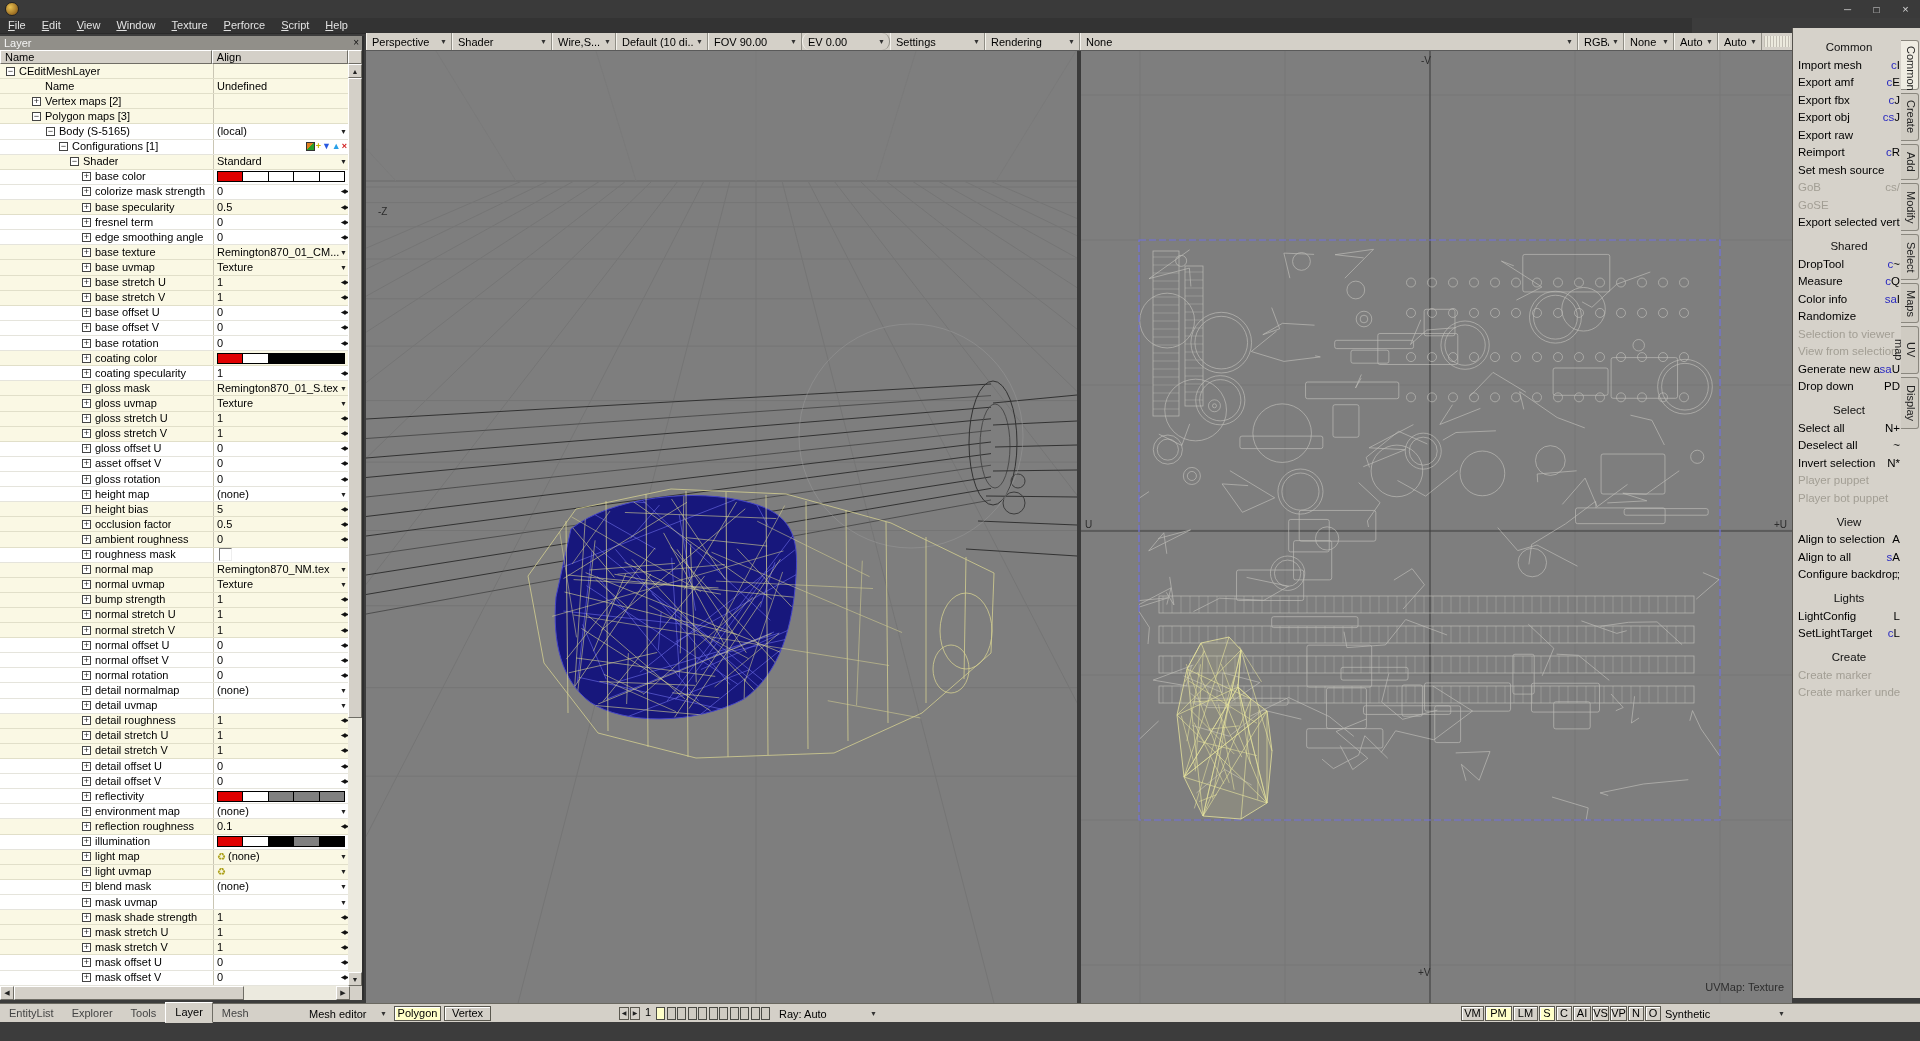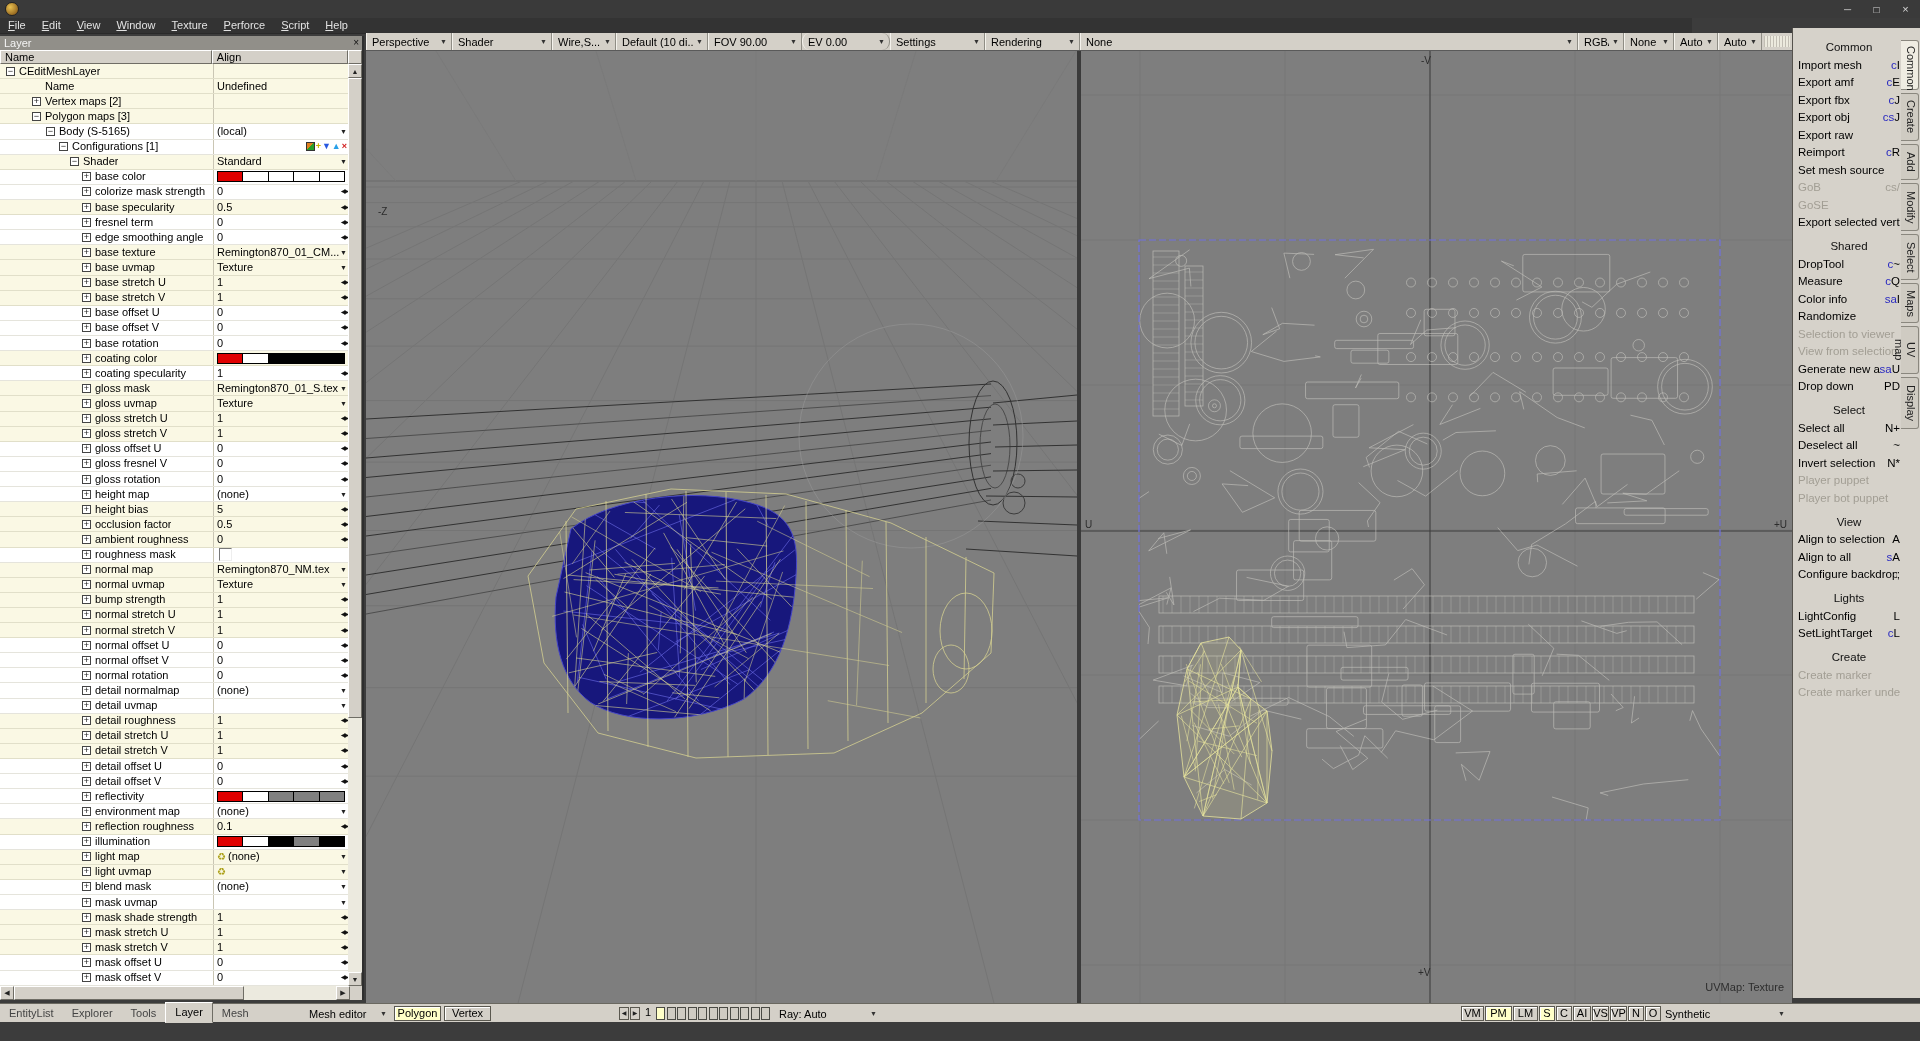--- a/index.html
+++ b/index.html
@@ -436,21 +436,21 @@
           <span class="exp">+</span>
           <span class="nm">gloss offset U</span>
           <div class="vcell">
             <span class="vtext">0</span>
             <span class="vspin">◀▶</span>
           </div>
           <div class="coldiv"></div>
         </div>
         <div class="lrow" style="background: rgb(255, 255, 255); padding-left: 82px;">
           <span class="exp">+</span>
-          <span class="nm">gloss fresnel V</span>
+          <span class="nm">asset offset V</span>
           <div class="vcell">
             <span class="vtext">0</span>
             <span class="vspin">◀▶</span>
           </div>
           <div class="coldiv"></div>
         </div>
         <div class="lrow" style="background: rgb(255, 255, 255); padding-left: 82px;">
           <span class="exp">+</span>
           <span class="nm">gloss rotation</span>
           <div class="vcell">

